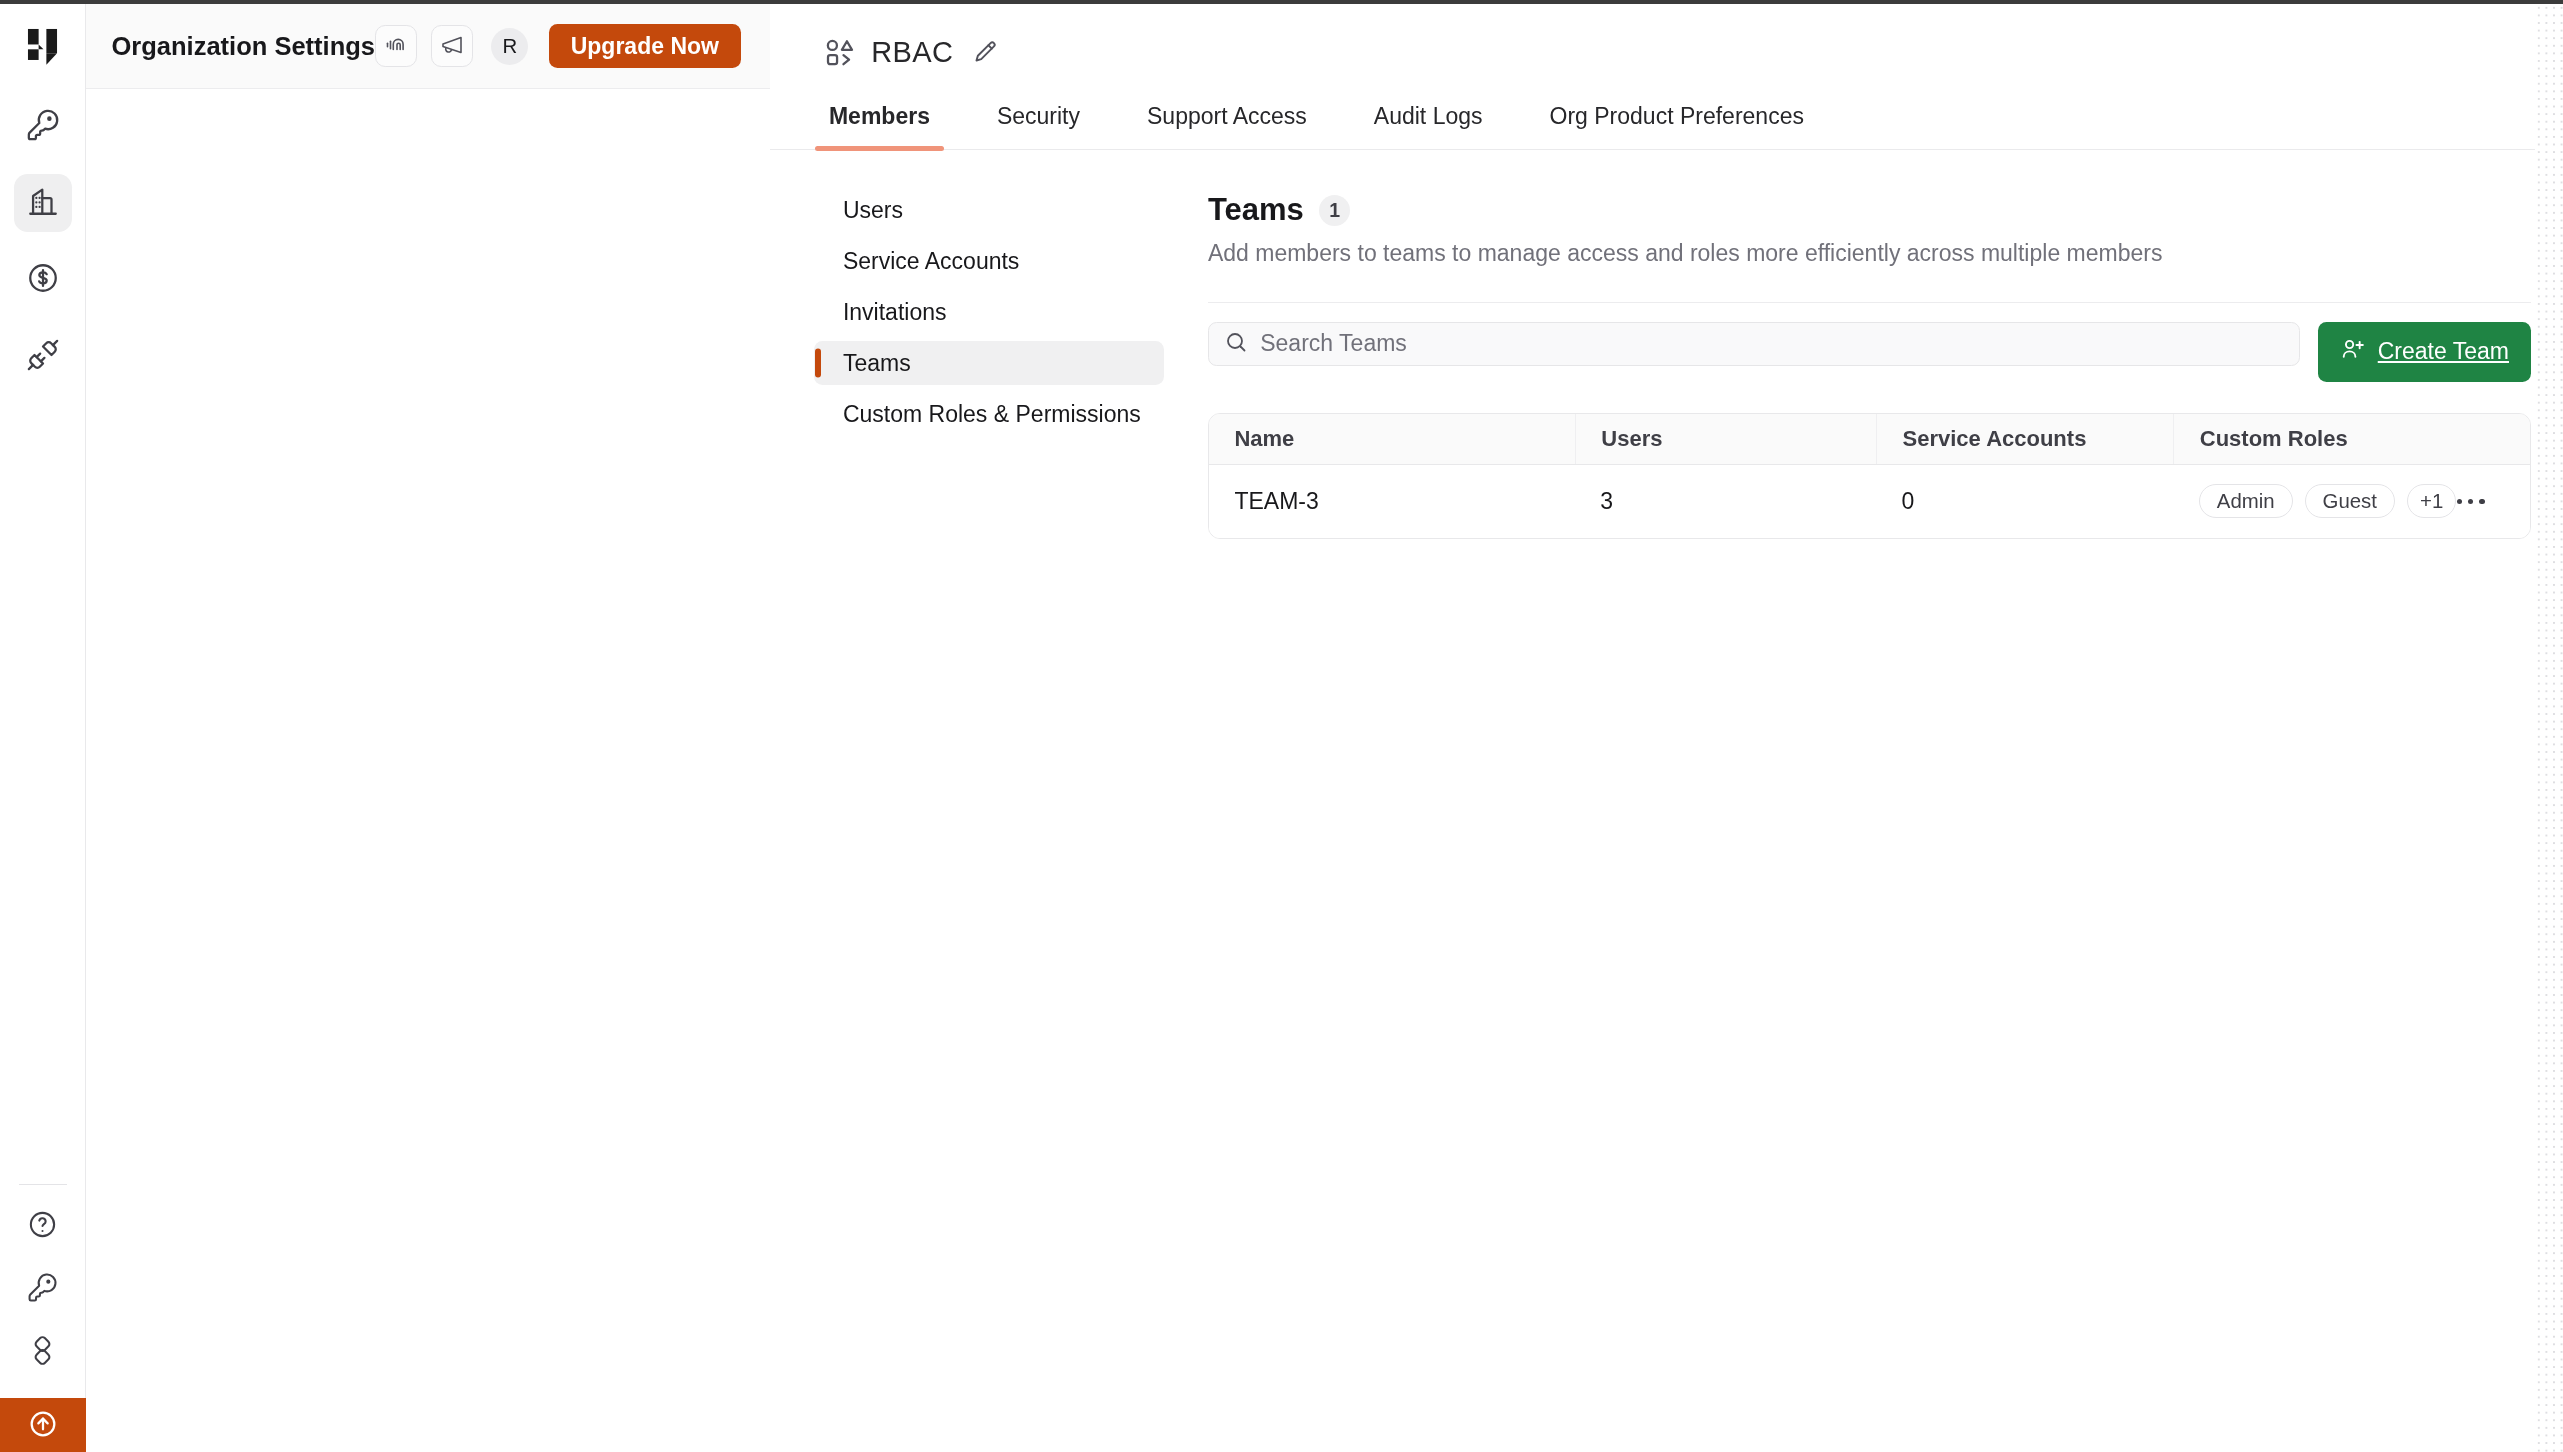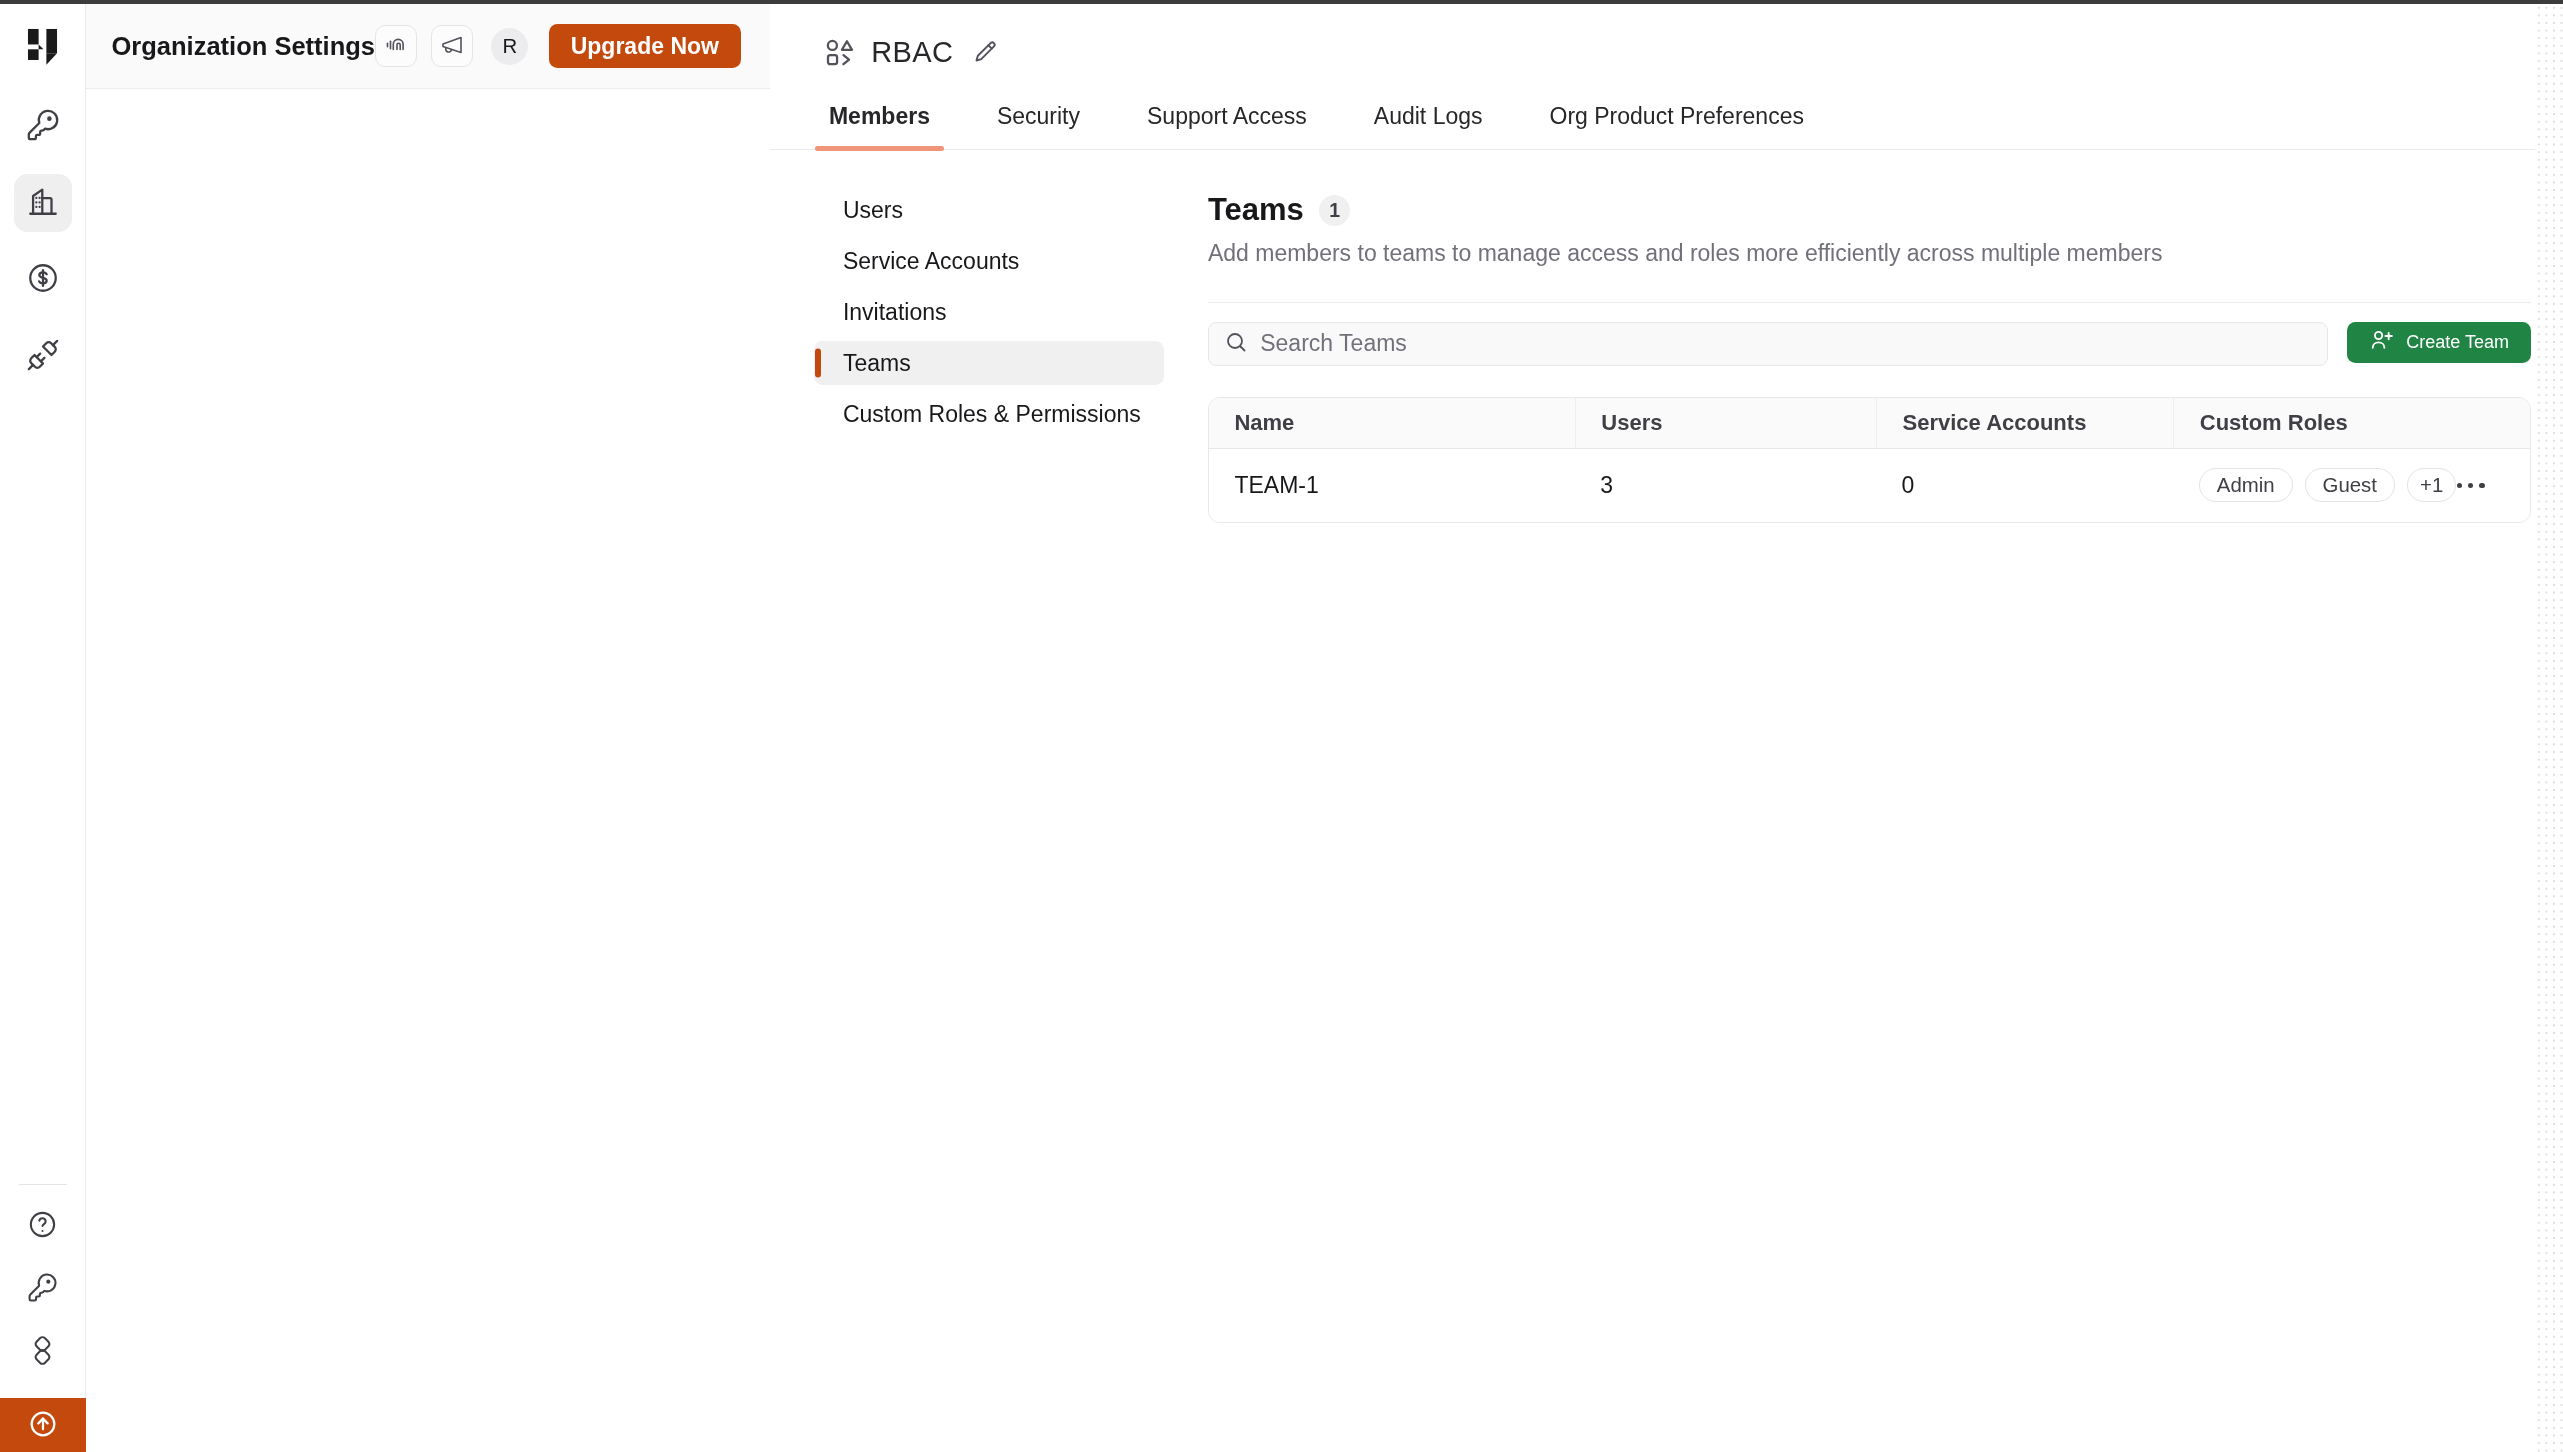--- a/index.html
+++ b/index.html
@@ -117,23 +117,23 @@
     flex: 1; height: 44px; border: 0.8px solid #E6E6E8; border-radius: 8.5px; background: #F9F9FA;
     display: flex; align-items: center; padding: 0 15.3px; gap: 12px;
   }
   .search-box svg { width: 24px; height: 24px; color: #52525B; flex-shrink: 0; }
   .search-box input {
     flex: 1; border: none; outline: none; background: transparent;
     font-size: 23px; color: #18181B; font-family: inherit;
   }
   .search-box input::placeholder { color: #71717A; }
   .create-btn {
-    height: 41px; padding: 0 22px; border: none; border-radius: 8.5px; background: #1F8444;
-    color: #ffffff; font-size: 18px; font-weight: 500; cursor: pointer; font-family: inherit;
-    display: flex; align-items: center; gap: 12px;
+    height: 60px; padding: 0 22px; border: none; border-radius: 8.5px; background: #1F8444;
+    color: #ffffff; font-size: 23px; font-weight: 500; cursor: pointer; font-family: inherit;
+    display: flex; align-items: center; gap: 12px; text-decoration: underline;
   }
   .create-btn svg { width: 25.5px; height: 25.5px; }
 
   .table { margin-top: 31px; border: 0.8px solid #E8E8EA; border-radius: 12px; overflow: hidden; background: #fff; }
   .thead { display: flex; background: #FAFAFA; border-bottom: 0.8px solid #E8E8EA; height: 51px; }
   .th {
     display: flex; align-items: center; padding-left: 25.5px;
     font-size: 22px; font-weight: 700; color: #3F3F46;
   }
   .th + .th { border-left: 0.8px solid #EFEFF1; }
@@ -321,21 +321,21 @@
           </div>
 
           <div class="table">
             <div class="thead">
               <div class="th col-1">Name</div>
               <div class="th col-2">Users</div>
               <div class="th col-3">Service Accounts</div>
               <div class="th col-4">Custom Roles</div>
             </div>
             <div class="trow">
-              <div class="td col-1">TEAM-1</div>
+              <div class="td col-1">TEAM-3</div>
               <div class="td col-2">3</div>
               <div class="td col-3">0</div>
               <div class="td col-4 pills">
                 <span class="pill">Admin</span>
                 <span class="pill">Guest</span>
                 <span class="pill more">+1</span>
               </div>
               <button class="row-menu">
                 <span style="display:flex;gap:6px;">
                     <i style="width:5.1px;height:5.1px;border-radius:50%;background:#3F3F46;display:block;"></i>

